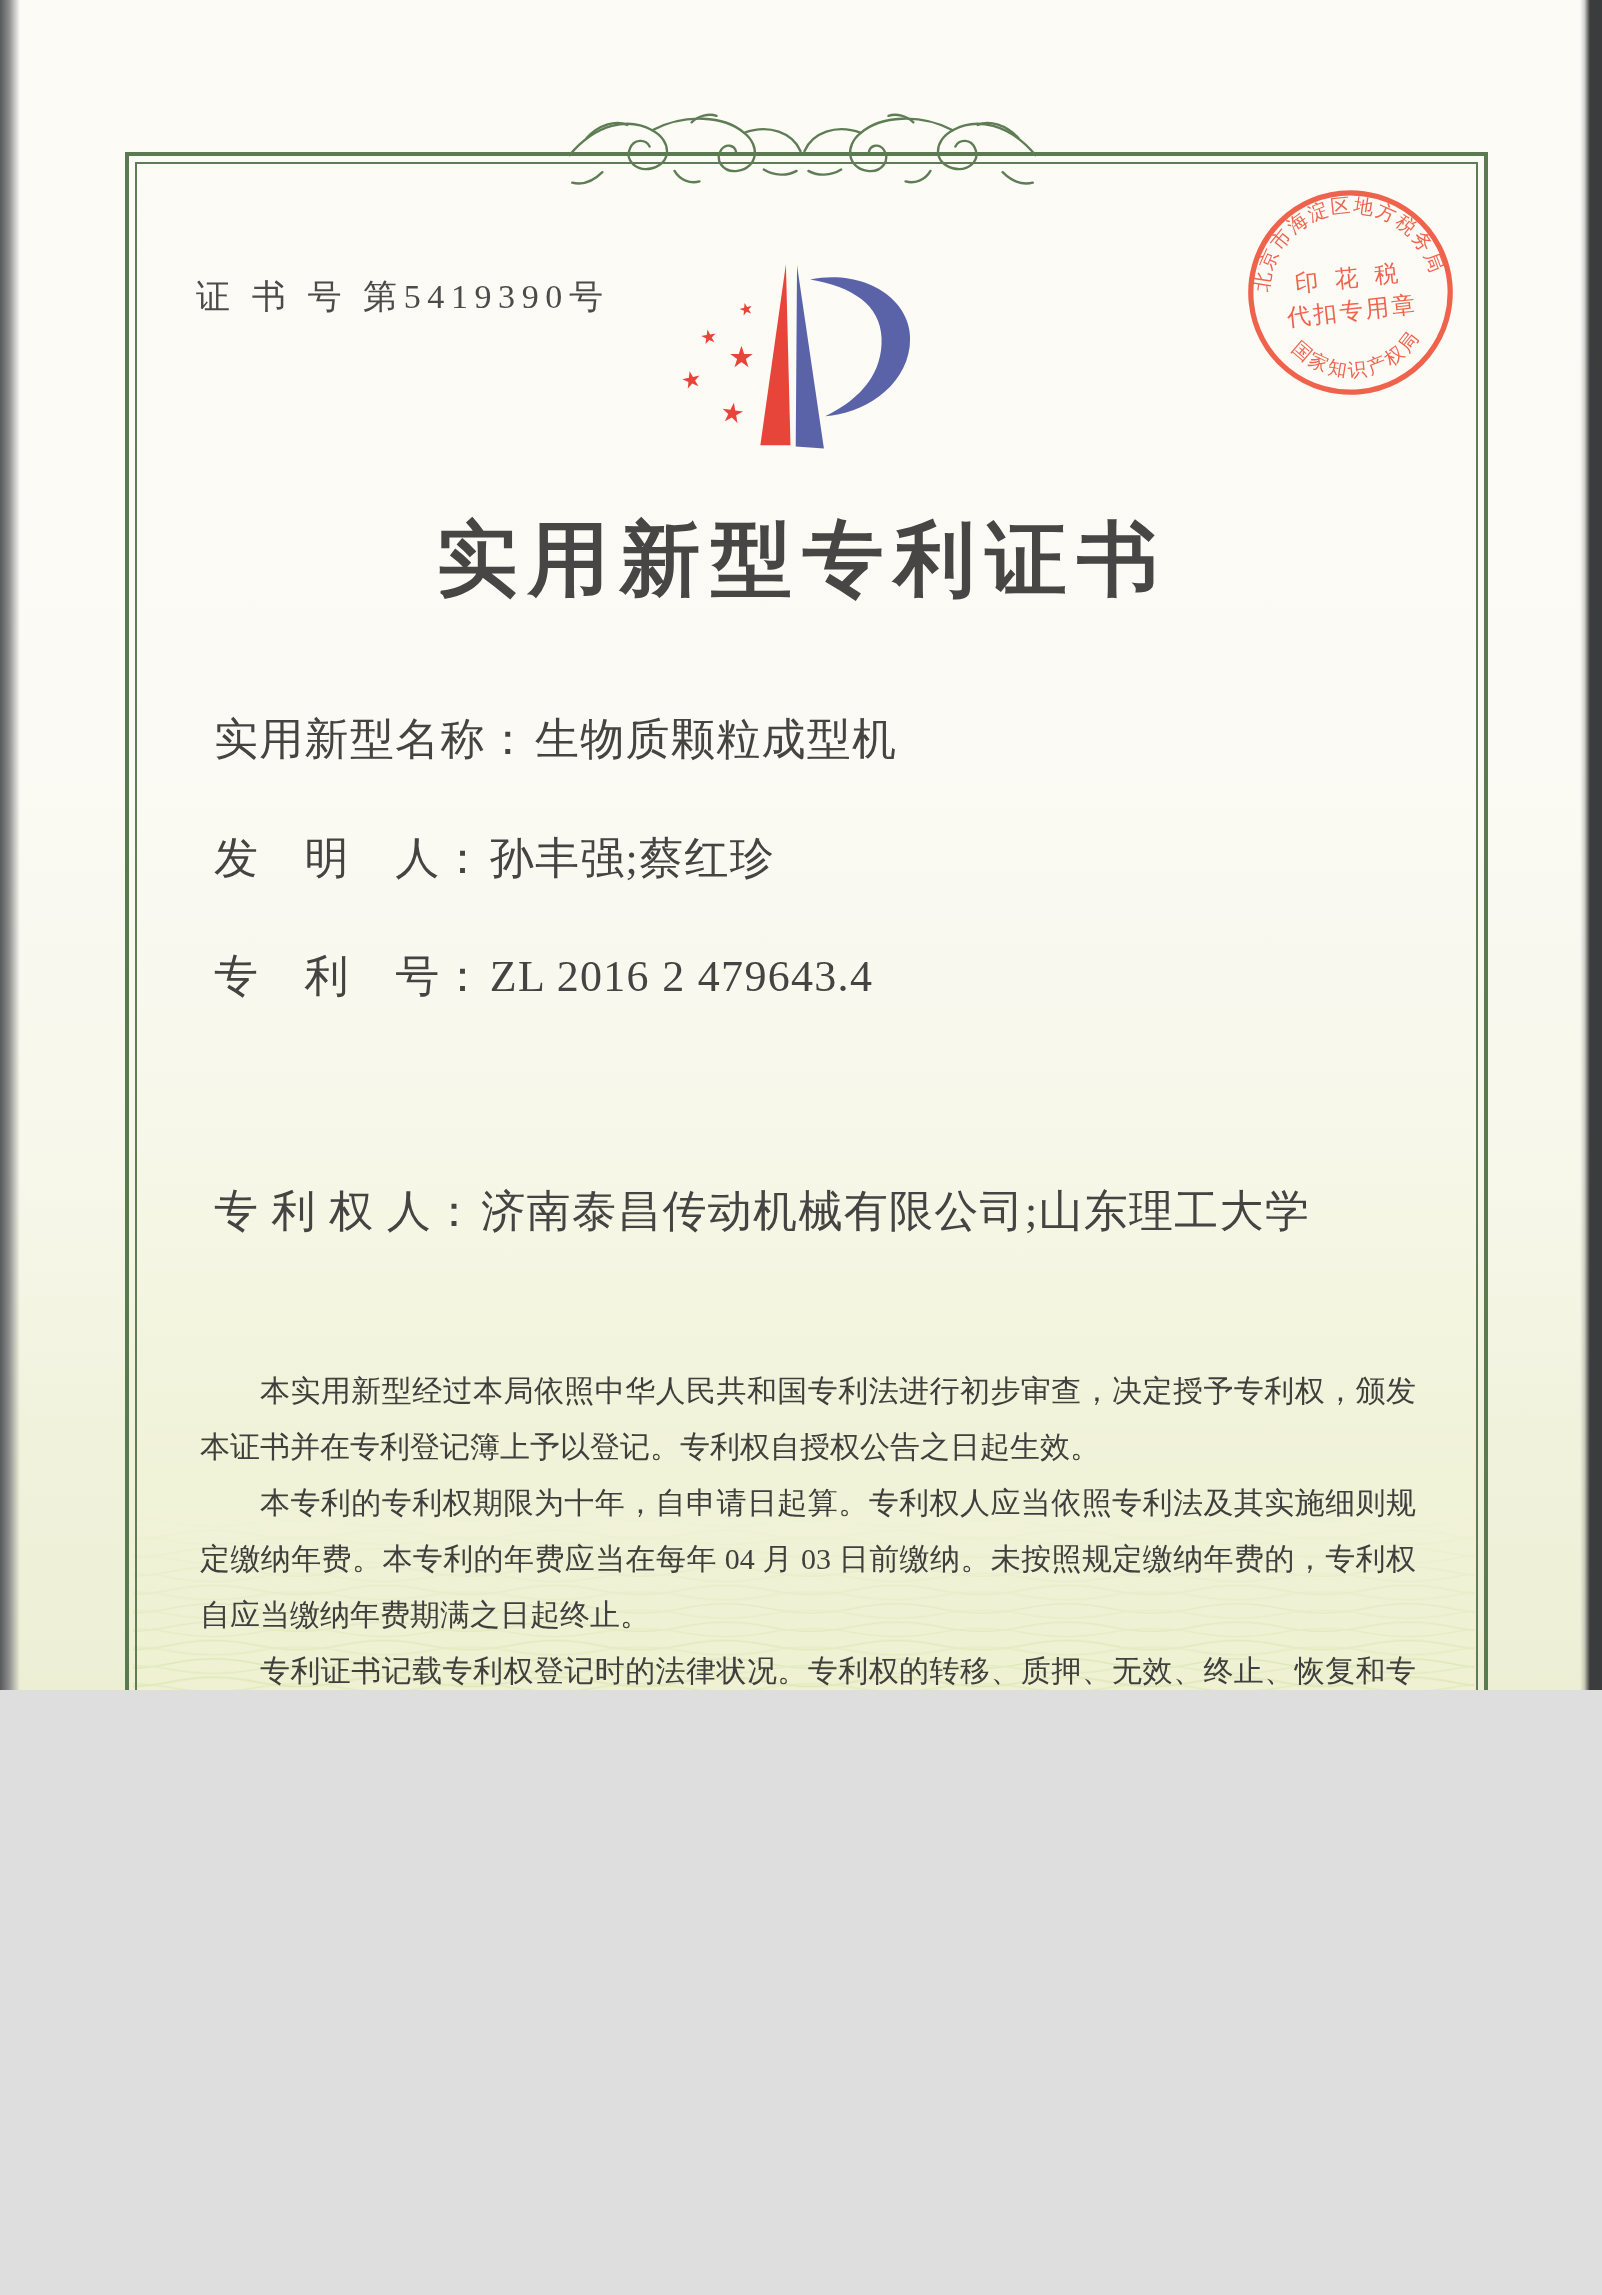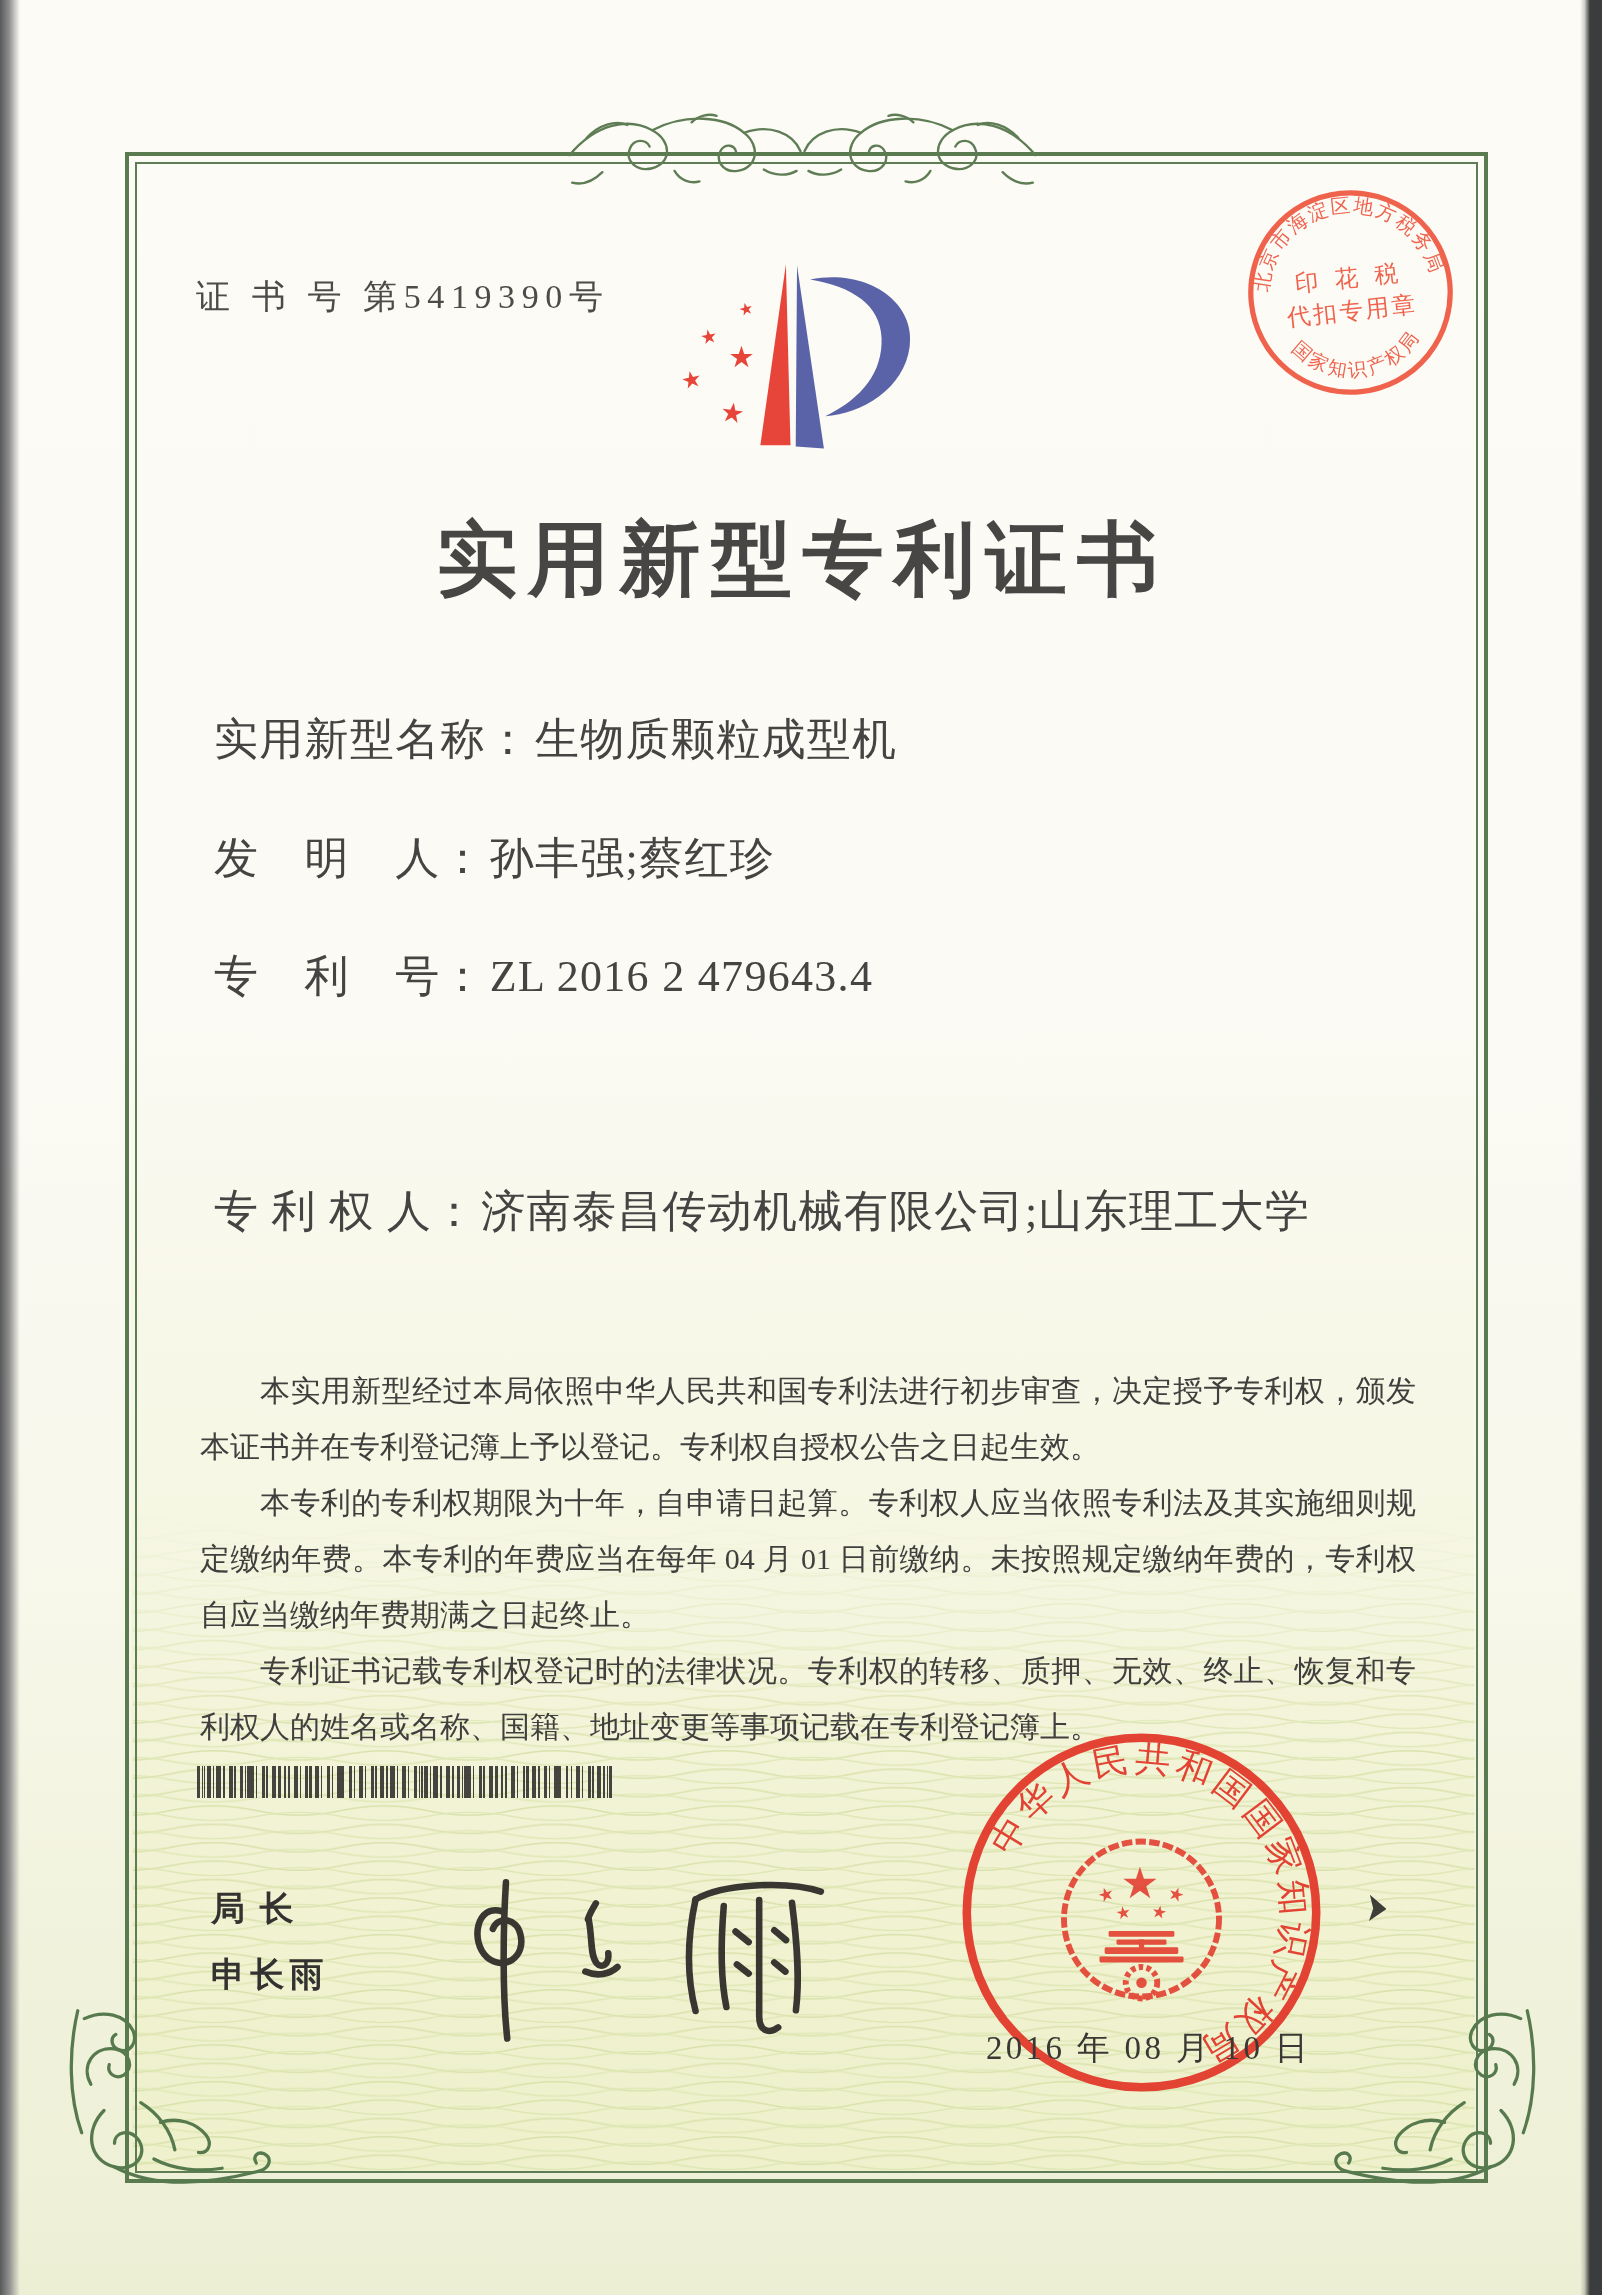--- a/index.html
+++ b/index.html
@@ -1,16 +1,16 @@
 <!DOCTYPE html>
 <html style="font-size:10.5px"><head>
 <meta charset="utf-8">
 <style>
   html,body{margin:0;padding:0;background:#dedede;}
-  .page{position:relative;width:1602px;height:2295px;overflow:hidden;
+  .page{position:relative;width:1602px;height:1690px;overflow:hidden;
     background:linear-gradient(180deg,#fcfbf6 0%,#fbfaf4 45%,#f7f7ea 70%,#f1f2dc 85%,#edefd5 100%);
     font-family:"Liberation Serif","DejaVu Serif",serif;color:#434343;}
   .abs{position:absolute;}
   
   .scan-left{left:0;top:0;width:19.7px;height:2295px;z-index:9;
     background:linear-gradient(90deg,#57585a 0%,#8d8e8d 45%,rgba(180,180,180,0) 100%);}
   .scan-right{right:0;top:0;width:22px;height:2295px;z-index:9;
     background:linear-gradient(270deg,#3b3c3d 0%,#3b3c3d 55%,rgba(110,110,110,.3) 80%,rgba(110,110,110,0) 100%);}
   
   .frame{left:125px;top:152px;width:1355px;height:2023px;border:4.6px solid #5a7a50;z-index:3;}
@@ -166,21 +166,21 @@
   </div>
   <div class="abs field-row" style="top:947px">
     <span class="lbl">专　利　号：</span><span class="val">ZL 2016 2 479643.4</span>
   </div>
   <div class="abs field-row" style="top:1182px">
     <span class="lbl">专 利 权 人：</span><span class="val">济南泰昌传动机械有限公司;山东理工大学</span>
   </div>
 
   <div class="abs paras">
     <p>本实用新型经过本局依照中华人民共和国专利法进行初步审查，决定授予专利权，颁发本证书并在专利登记簿上予以登记。专利权自授权公告之日起生效。</p>
-    <p>本专利的专利权期限为十年，自申请日起算。专利权人应当依照专利法及其实施细则规定缴纳年费。本专利的年费应当在每年 04 月 01 日前缴纳。未按照规定缴纳年费的，专利权自应当缴纳年费期满之日起终止。</p>
+    <p>本专利的专利权期限为十年，自申请日起算。专利权人应当依照专利法及其实施细则规定缴纳年费。本专利的年费应当在每年 04 月 03 日前缴纳。未按照规定缴纳年费的，专利权自应当缴纳年费期满之日起终止。</p>
     <p>专利证书记载专利权登记时的法律状况。专利权的转移、质押、无效、终止、恢复和专利权人的姓名或名称、国籍、地址变更等事项记载在专利登记簿上。</p>
   </div>
 
   <div class="abs barcode"></div>
 
   <div class="abs officer">
     <div class="o-title">局长</div>
     <div class="o-name">申长雨</div>
   </div>
 

